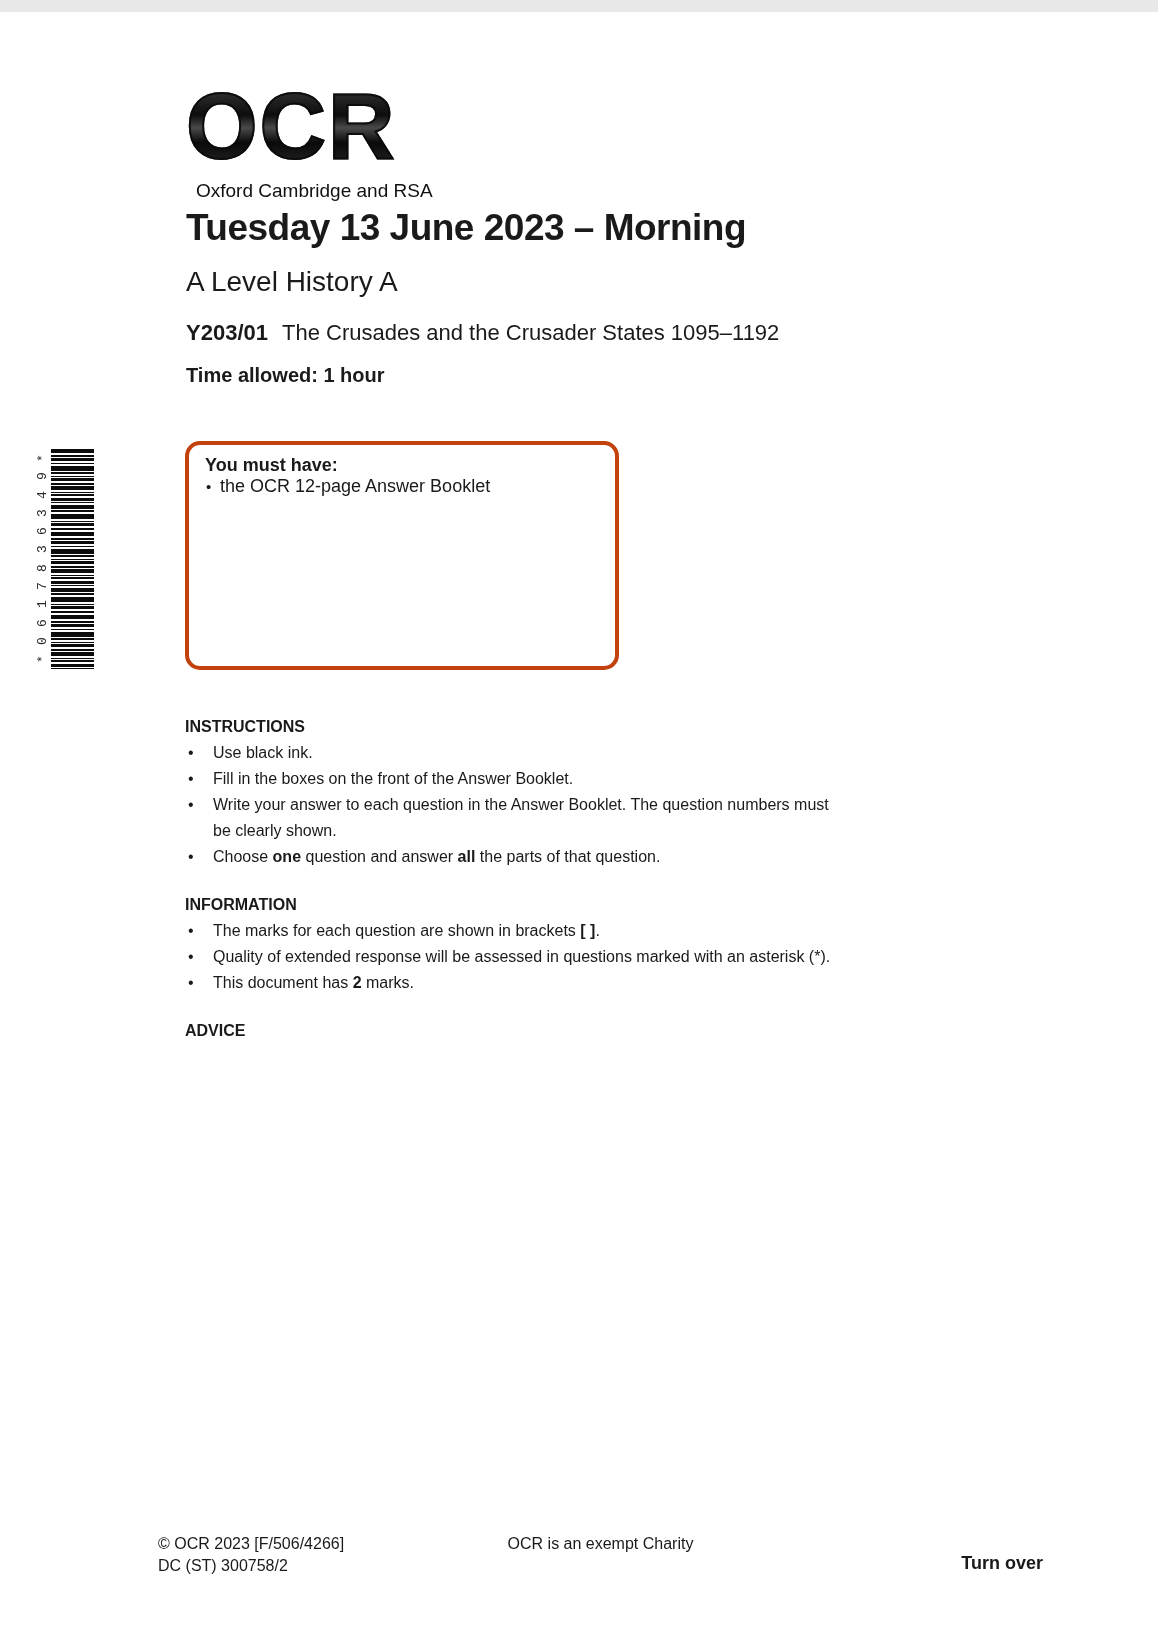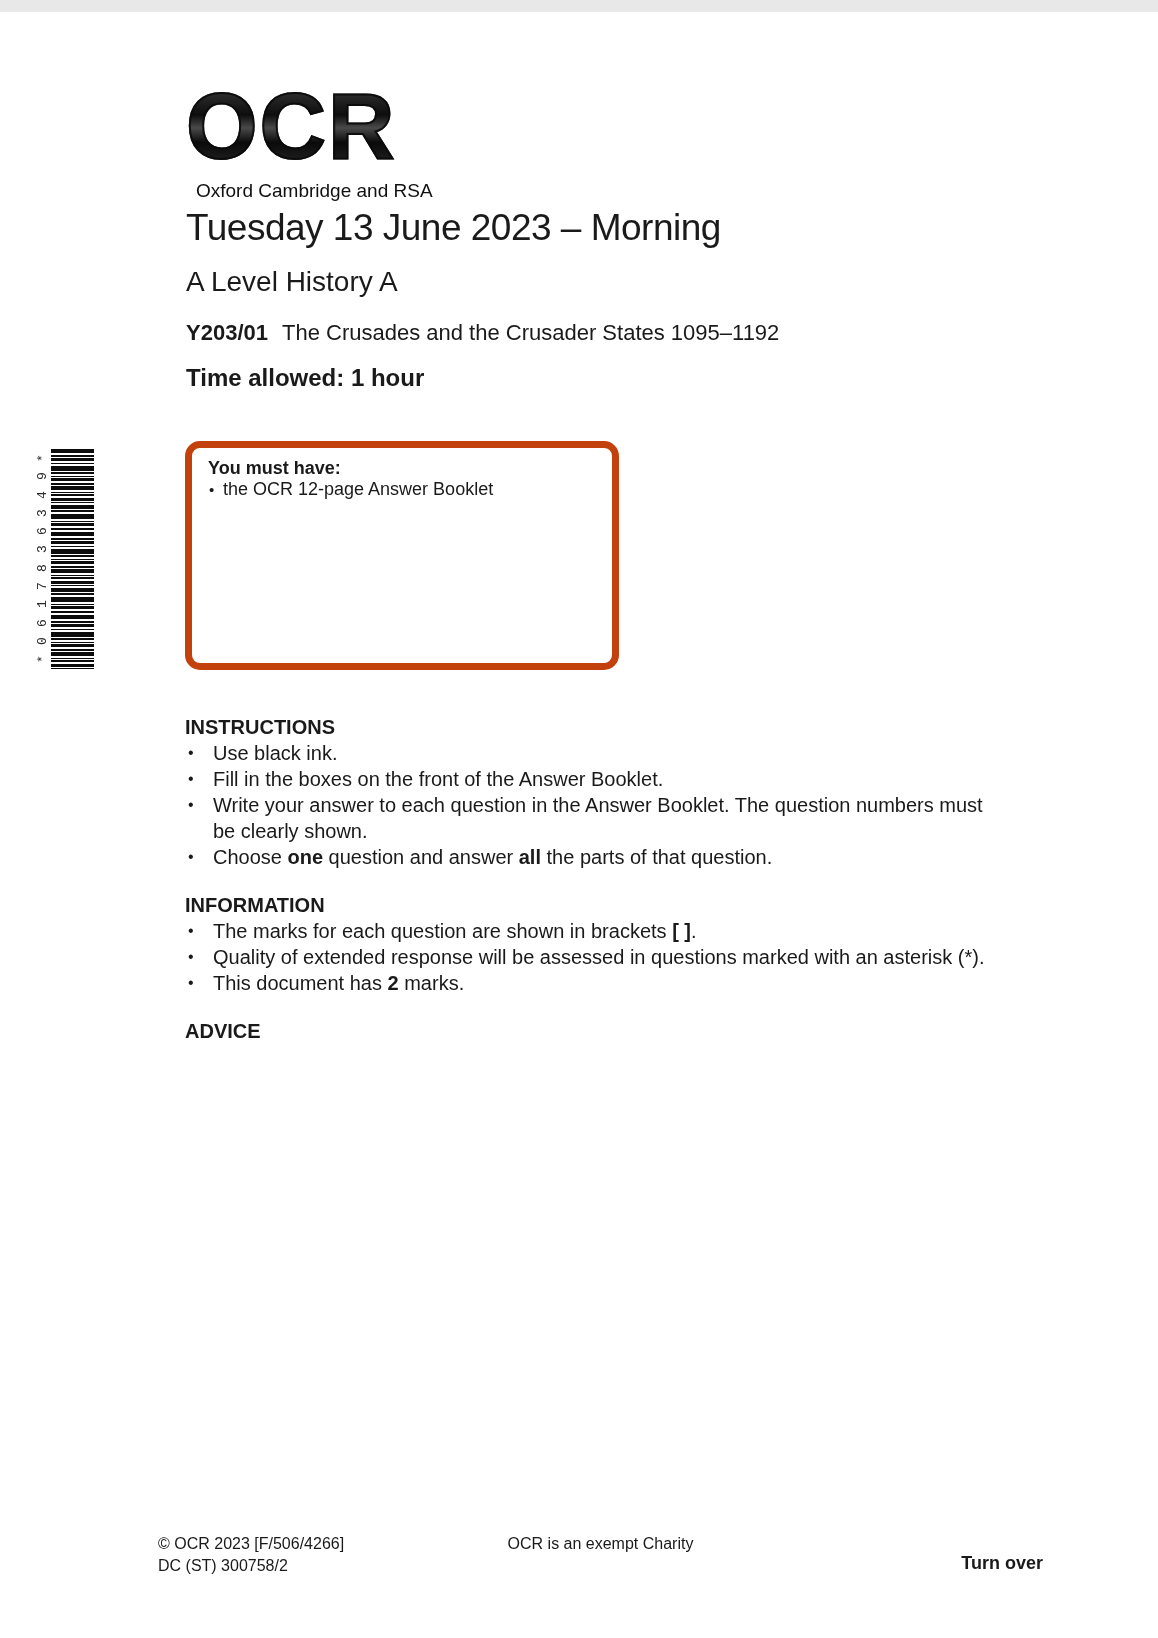--- a/index.html
+++ b/index.html
@@ -22,47 +22,47 @@
     .logo-text{
       background:linear-gradient(180deg,#3f3f3f 0%,#0d0d0d 38%,#4a4a4a 52%,#0a0a0a 68%,#2a2a2a 100%);
       -webkit-background-clip:text;
       background-clip:text;
       -webkit-text-fill-color:transparent;
       -webkit-text-stroke:2px rgba(10,10,10,.9);
     }
   }
   .logo-tagline{font-size:19px;margin-top:8px;margin-left:10px;color:#111;}
   
-  .title{position:absolute;left:186px;top:196px;font-size:37px;font-weight:400;letter-spacing:-.5px;line-height:1.1;}
+  .title{position:absolute;left:186px;top:196px;font-size:37px;font-weight:700;letter-spacing:-.5px;line-height:1.1;}
   .subtitle{position:absolute;left:186px;top:254px;font-size:28px;font-weight:400;}
   .paper-line{position:absolute;left:186px;top:308px;font-size:22px;}
   .paper-line .code{font-weight:700;margin-right:14px;}
-  .time-allowed{position:absolute;left:186px;top:352px;font-size:24px;font-weight:700;}
+  .time-allowed{position:absolute;left:186px;top:352px;font-size:20px;font-weight:700;}
   
   .barcode{position:absolute;left:36px;top:437px;height:220px;display:flex;}
   .barcode-digits{width:15px;position:relative;}
   .barcode-digits span{
     display:block;width:15px;height:18.3px;line-height:18.3px;
     transform:rotate(-90deg);
     font-family:"Liberation Mono", monospace;
     font-size:13px;color:#2a2a2a;text-align:center;
   }
   .barcode-bars{width:43px;height:220px;overflow:hidden;}
   .barcode-bars .bar{width:43px;background:#0c0c0c;}
   
   .must-box{
     position:absolute;left:185px;top:429px;width:434px;height:229px;
-    border:7px solid #c2410c;border-radius:15px;
+    border:4px solid #c2410c;border-radius:15px;
     box-sizing:border-box;padding:10px 16px;
   }
   .must-box .mh-head{font-size:18px;font-weight:700;line-height:21px;}
   .must-box .mh-item{font-size:18px;line-height:21px;padding-left:15px;position:relative;}
   .must-box .mh-item::before{content:"\2022";position:absolute;left:1px;font-size:15px;}
   
-  .sections{position:absolute;left:185px;top:702px;width:865px;font-size:20px;line-height:26px;}
+  .sections{position:absolute;left:185px;top:702px;width:865px;font-size:16px;line-height:26px;}
   .section + .section{margin-top:22px;}
   .section-heading{font-weight:700;}
   .section ul{margin:0;padding:0;list-style:none;}
   .section li{position:relative;padding-left:28px;}
   .section li::before{content:"\2022";position:absolute;left:3px;font-size:16px;}
   .b{font-weight:700;}
   
   .footer{position:absolute;left:158px;top:1521px;width:885px;height:50px;font-size:16px;}
   .footer .f-left{line-height:21.5px;}
   .footer .f-center{position:absolute;left:50%;top:0;transform:translateX(-50%);line-height:21.5px;white-space:nowrap;}

